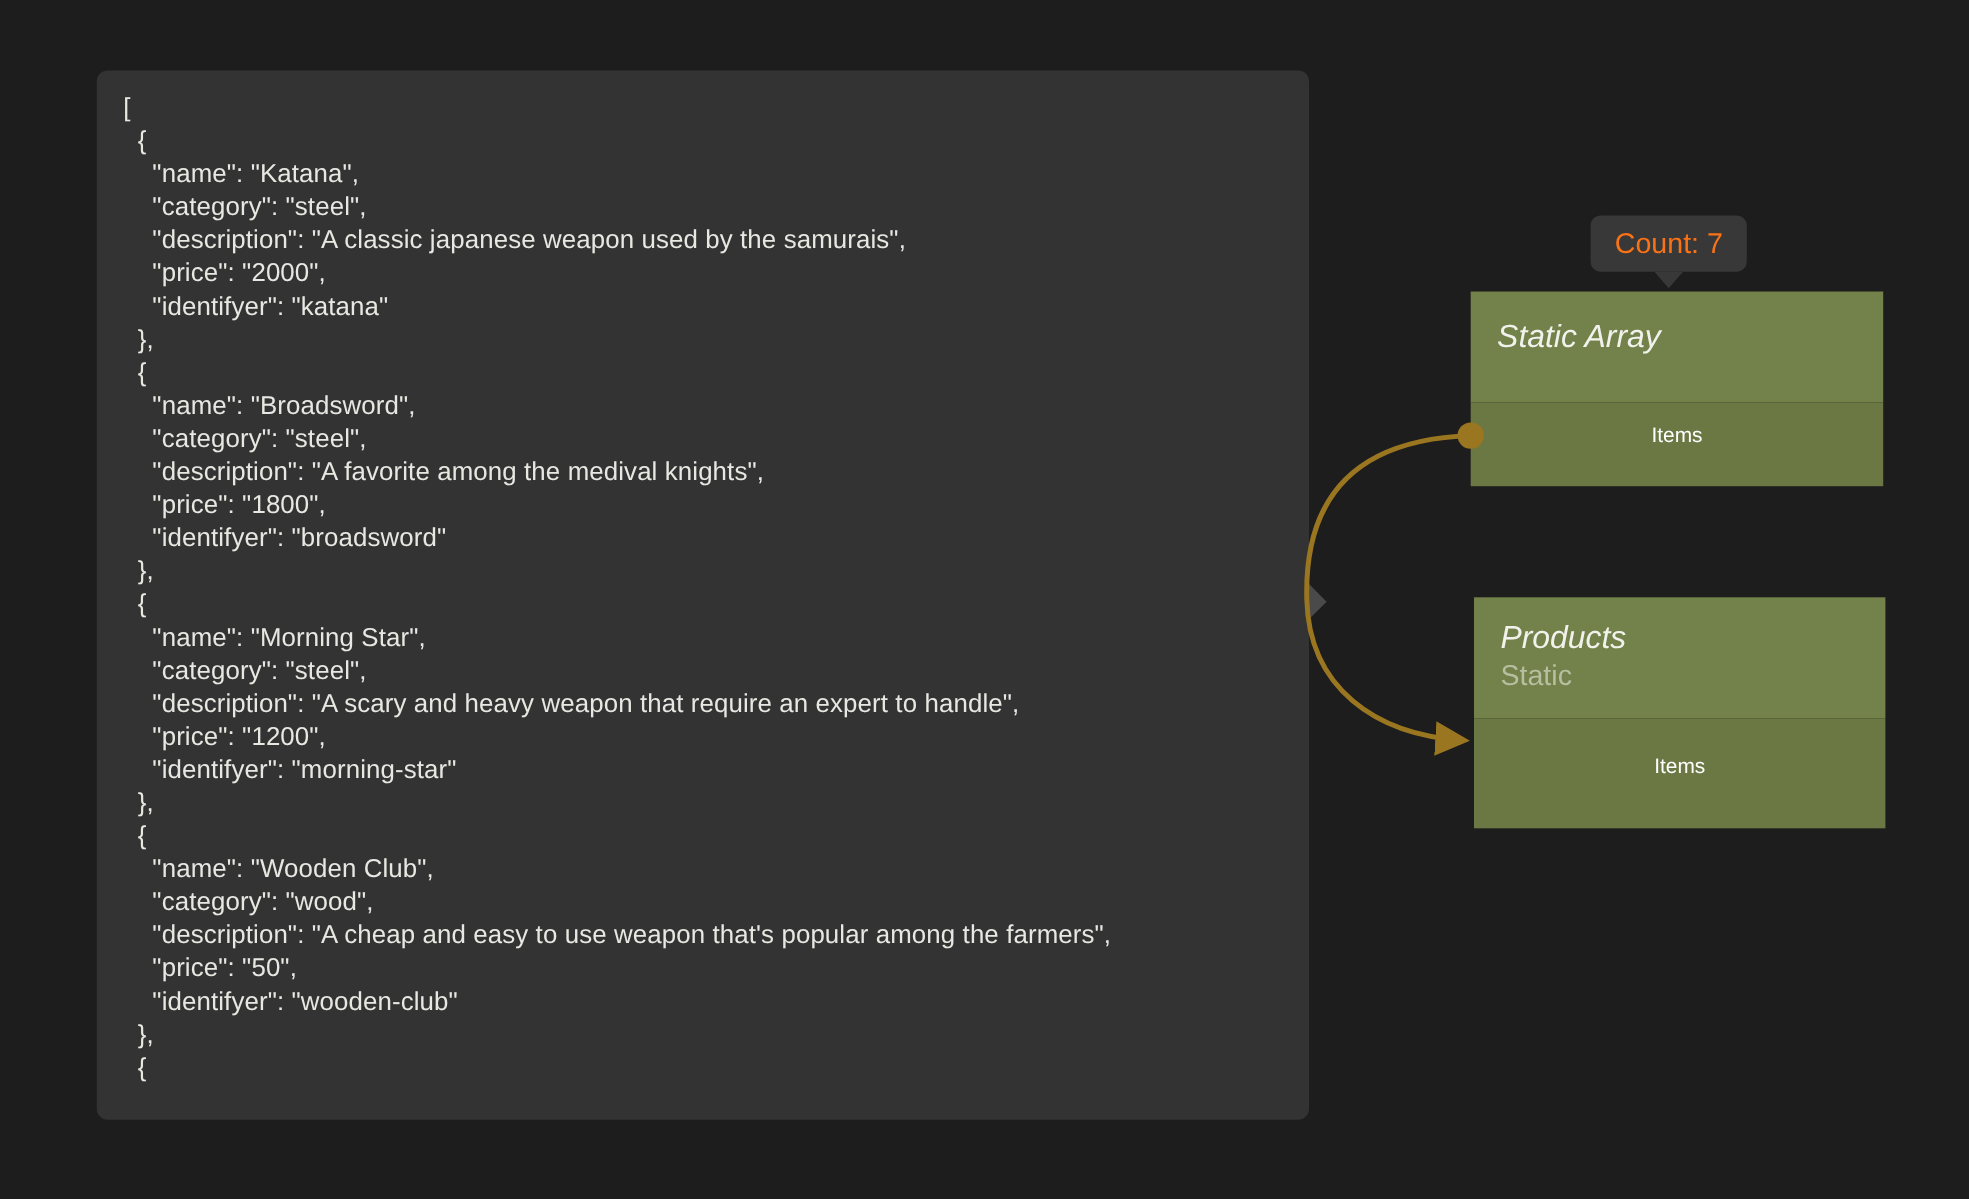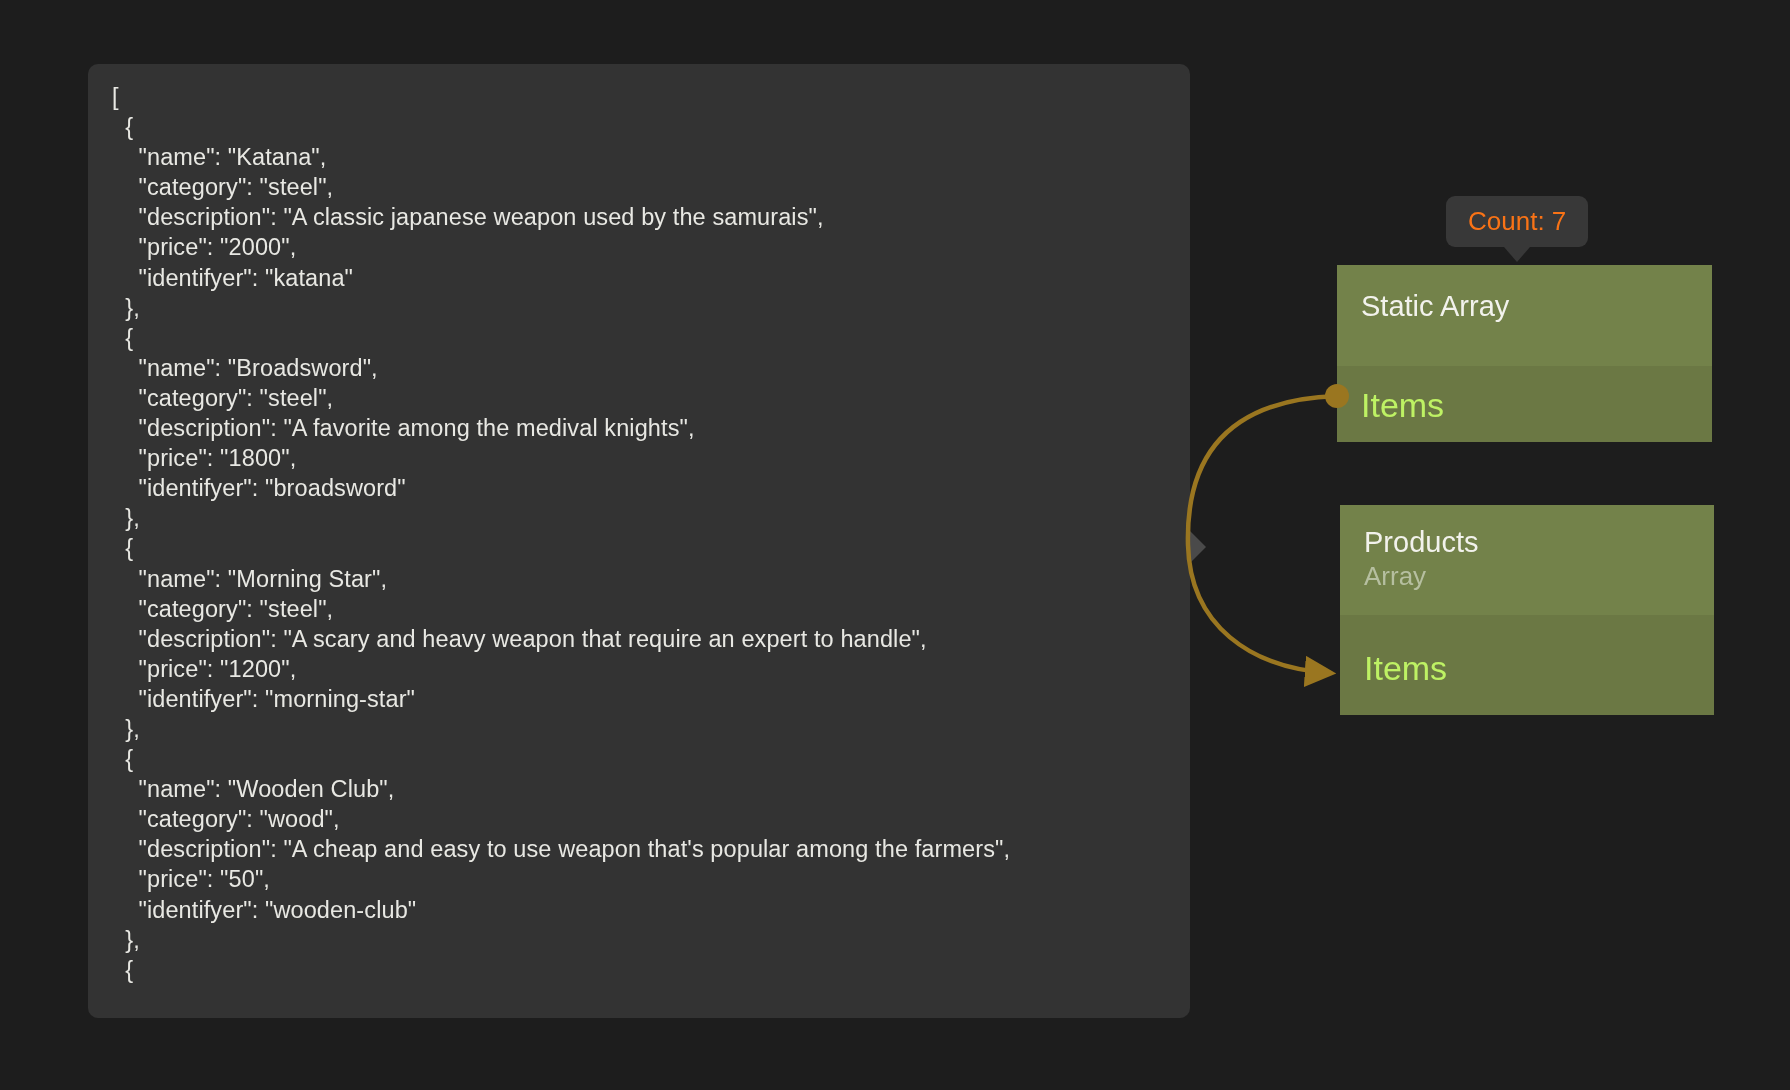--- a/index.html
+++ b/index.html
@@ -69,53 +69,55 @@
   .node-header {
     background: #73824a;
     padding: 18px 24px 18px 24px;
     box-sizing: border-box;
   }
   .node-title {
     color: #f2f2ec;
     font-size: 29px;
     line-height: 1.18;
     font-weight: 400;
+    font-style: italic;
   }
   .node-subtitle {
     color: #b6bfa0;
     font-size: 26px;
     line-height: 1.2;
     margin-top: 2px;
   }
   .node-body {
     background: #6b7844;
     box-sizing: border-box;
   }
   .node-row {
-    color: #bef264;
-    font-size: 34px;
+    color: #ffffff;
+    font-size: 19px;
     padding: 14px 24px;
     position: relative;
     box-sizing: border-box;
+    text-align: center;
   }
 
   #node-static-array {
     left: 1337px;
     top: 265px;
     width: 375px;
   }
   #node-static-array .node-header { height: 101px; padding-top: 24px; }
   #node-static-array .node-body { height: 76px; padding-top: 6px; }
 
   #node-products {
     left: 1340px;
     top: 505px;
     width: 374px;
   }
-  #node-products .node-header { height: 110px; padding-top: 20px; }
+  #node-products .node-header { height: 110px; padding-top: 20px; margin-top: 38px; }
   #node-products .node-body { height: 100px; padding-top: 20px; }
 
   
   #static-array-port {
     position: absolute;
     left: 1325px;
     top: 384px;
     width: 24px;
     height: 24px;
     border-radius: 50%;
@@ -202,21 +204,21 @@
     <div class="node-row">
       <span>Items</span>
     </div>
   </div>
 </div>
 <div id="static-array-port"></div>
 
 <div class="node" id="node-products">
   <div class="node-header">
     <div class="node-title">Products</div>
-    <div class="node-subtitle">Array</div>
+    <div class="node-subtitle">Static</div>
   </div>
   <div class="node-body">
     <div class="node-row">
       <span>Items</span>
     </div>
   </div>
 </div>
 
 <div id="count-tooltip">
   <span>Count: 7</span>

